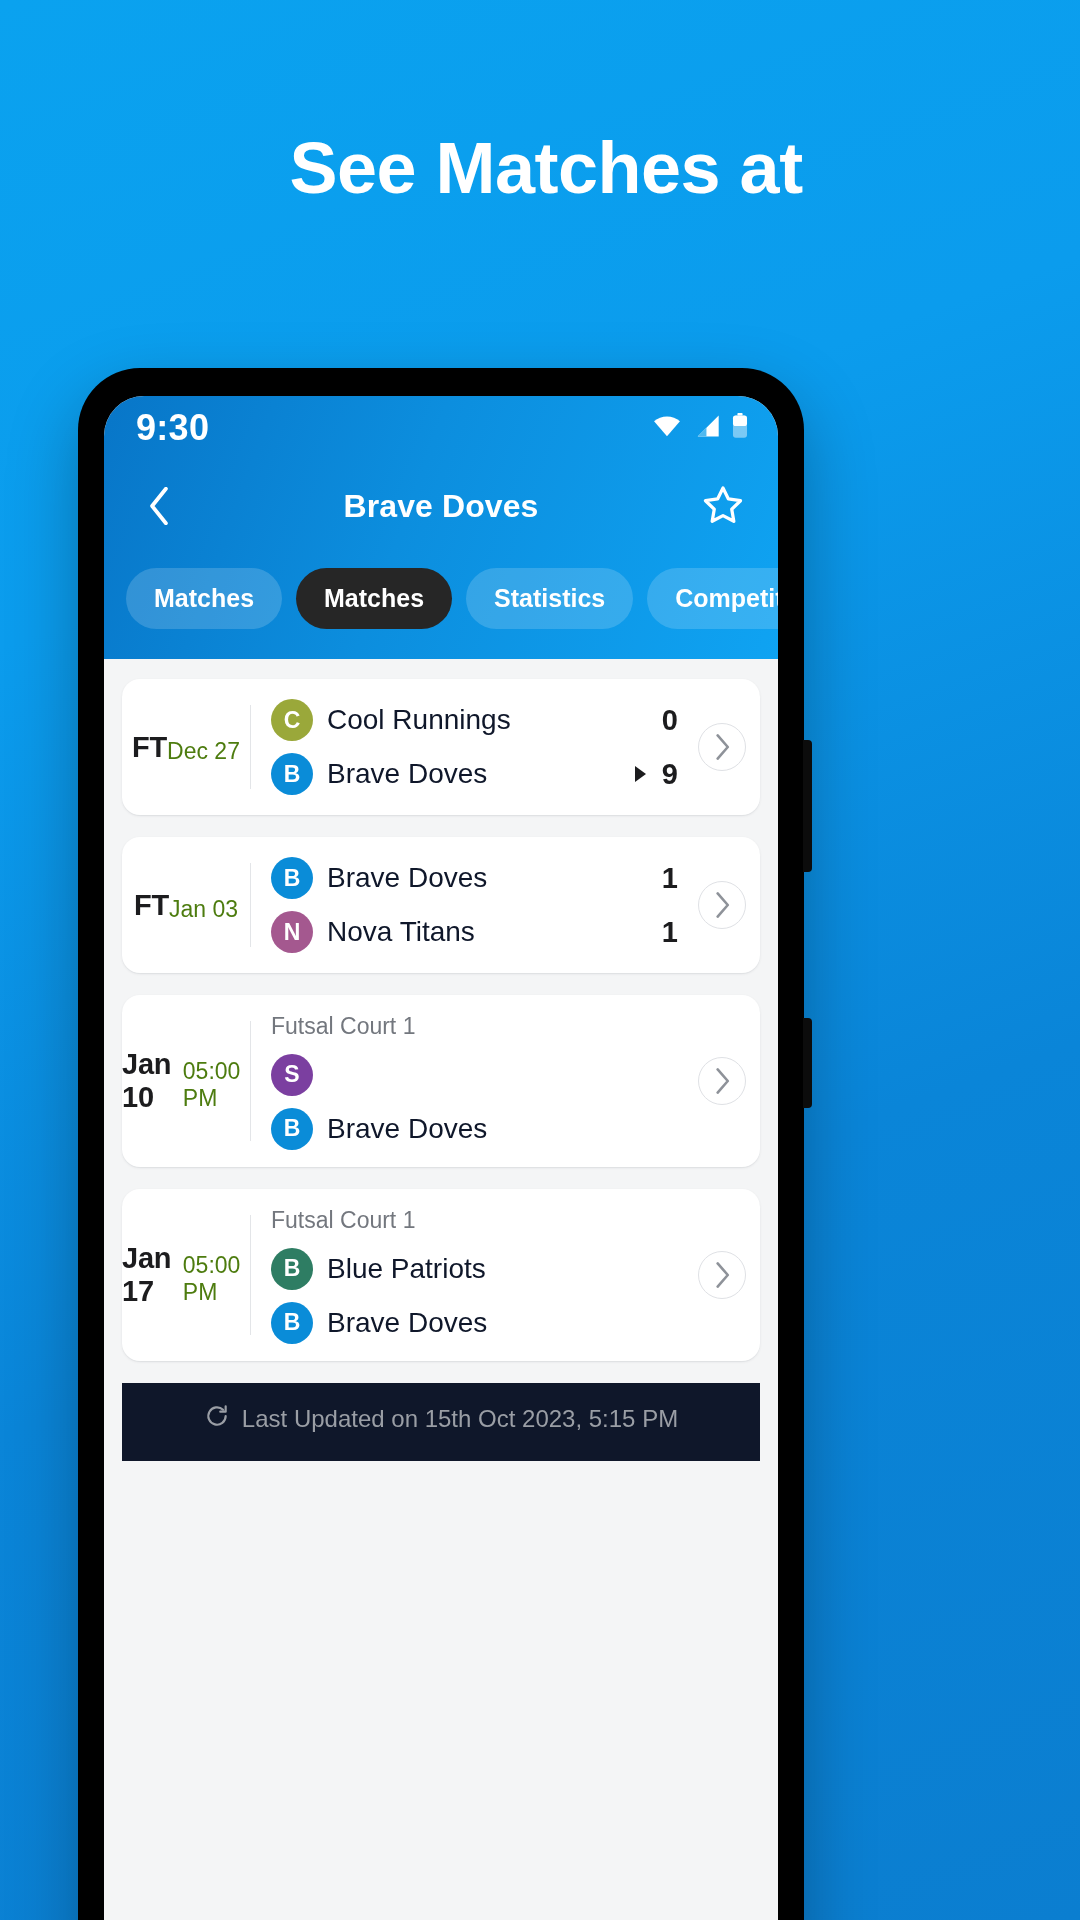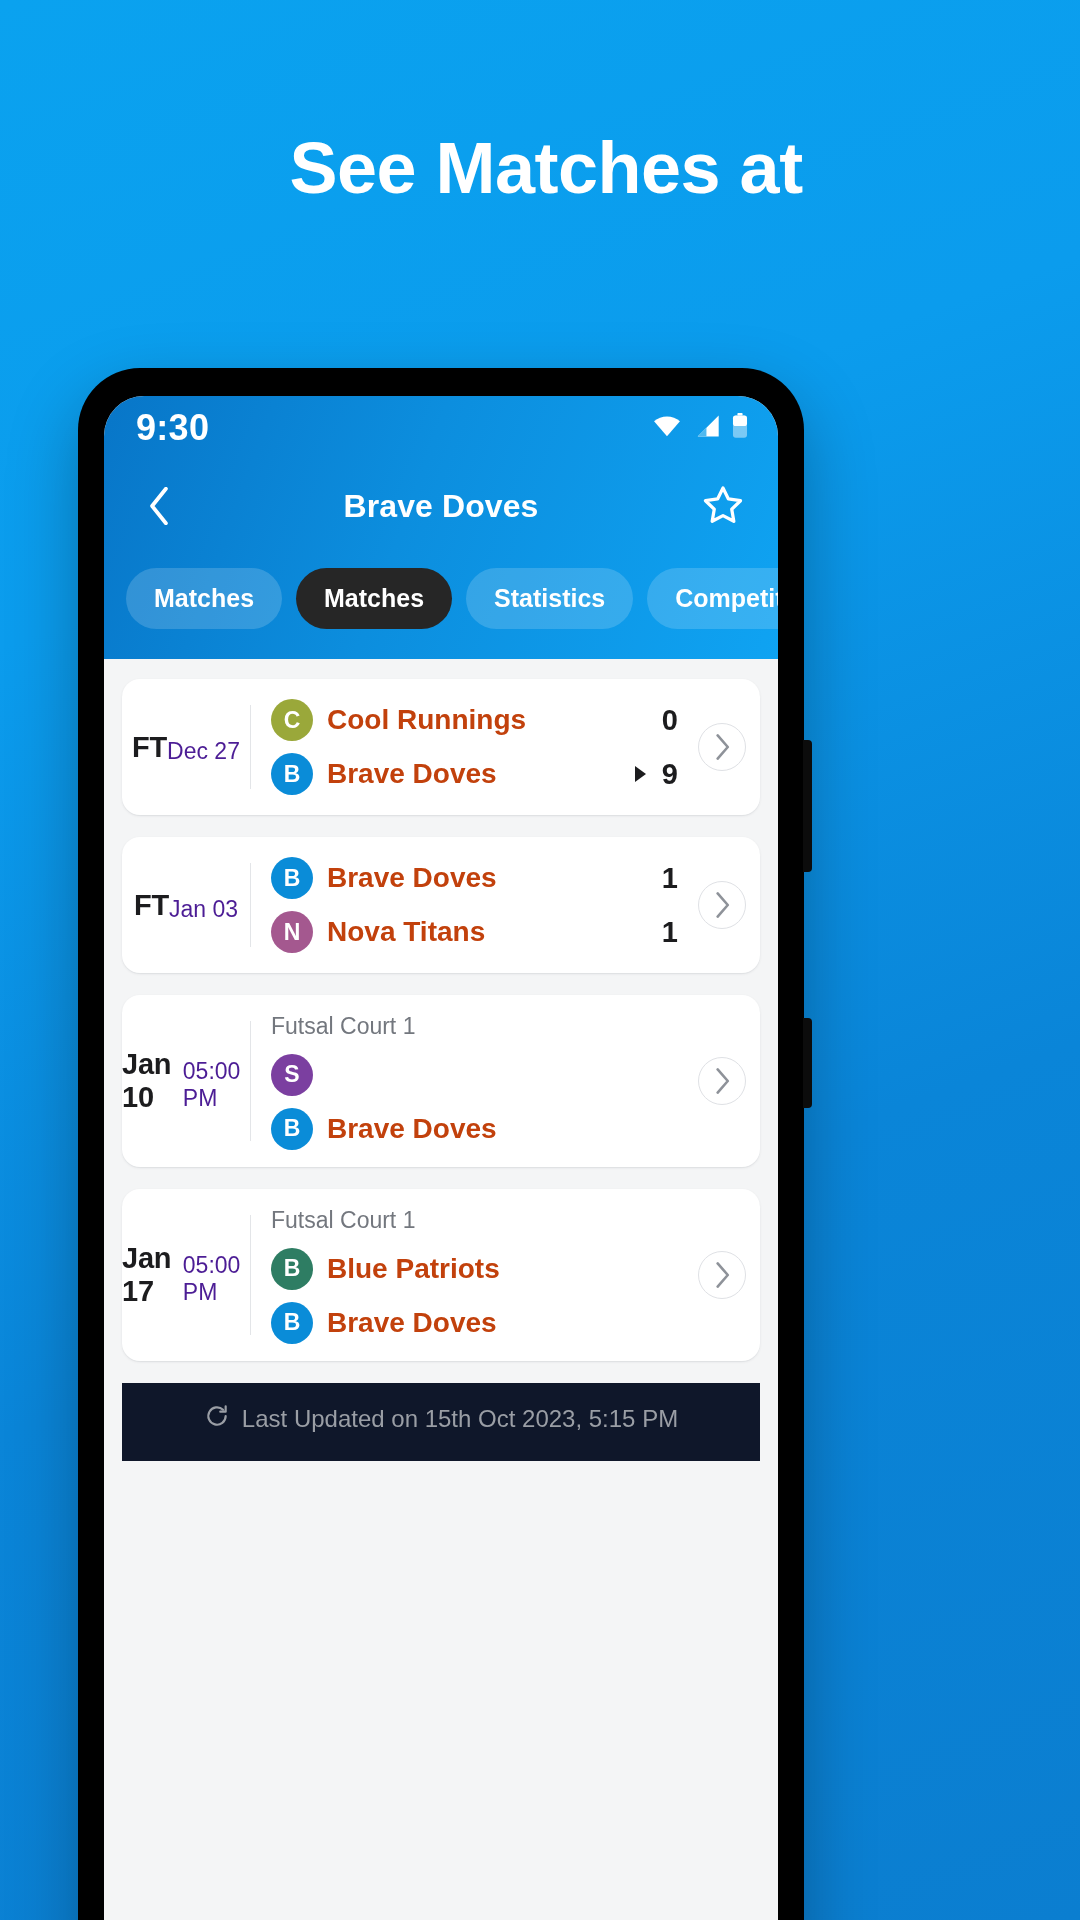--- a/index.html
+++ b/index.html
@@ -163,21 +163,21 @@
     padding: 12px 0;
   }
   .date-main {
     font-size: 29px;
     font-weight: 700;
     color: #1c1c1e;
     letter-spacing: -0.2px;
   }
   .date-sub {
     font-size: 23px;
-    color: #4c1d95;
+    color: #4d7c0f;
     margin-top: 8px;
   }
   .divider {
     width: 1px;
     background: #e3e5e8;
     margin: 26px 0;
     flex: 0 0 1px;
   }
   .card-body {
     flex: 1 1 auto;
@@ -203,24 +203,23 @@
     display: flex;
     align-items: center;
     justify-content: center;
     color: #fff;
     font-size: 23px;
     font-weight: 600;
     flex: 0 0 auto;
   }
   .team-name {
     font-size: 28px;
-    color: #c2410c;
+    color: #0f172a;
     flex: 1 1 auto;
     white-space: nowrap;
-    font-weight: bold;
   }
   .score-wrap {
     display: flex;
     align-items: center;
     gap: 10px;
     flex: 0 0 auto;
     padding-right: 4px;
   }
   .win-arrow {
     width: 0; height: 0;

